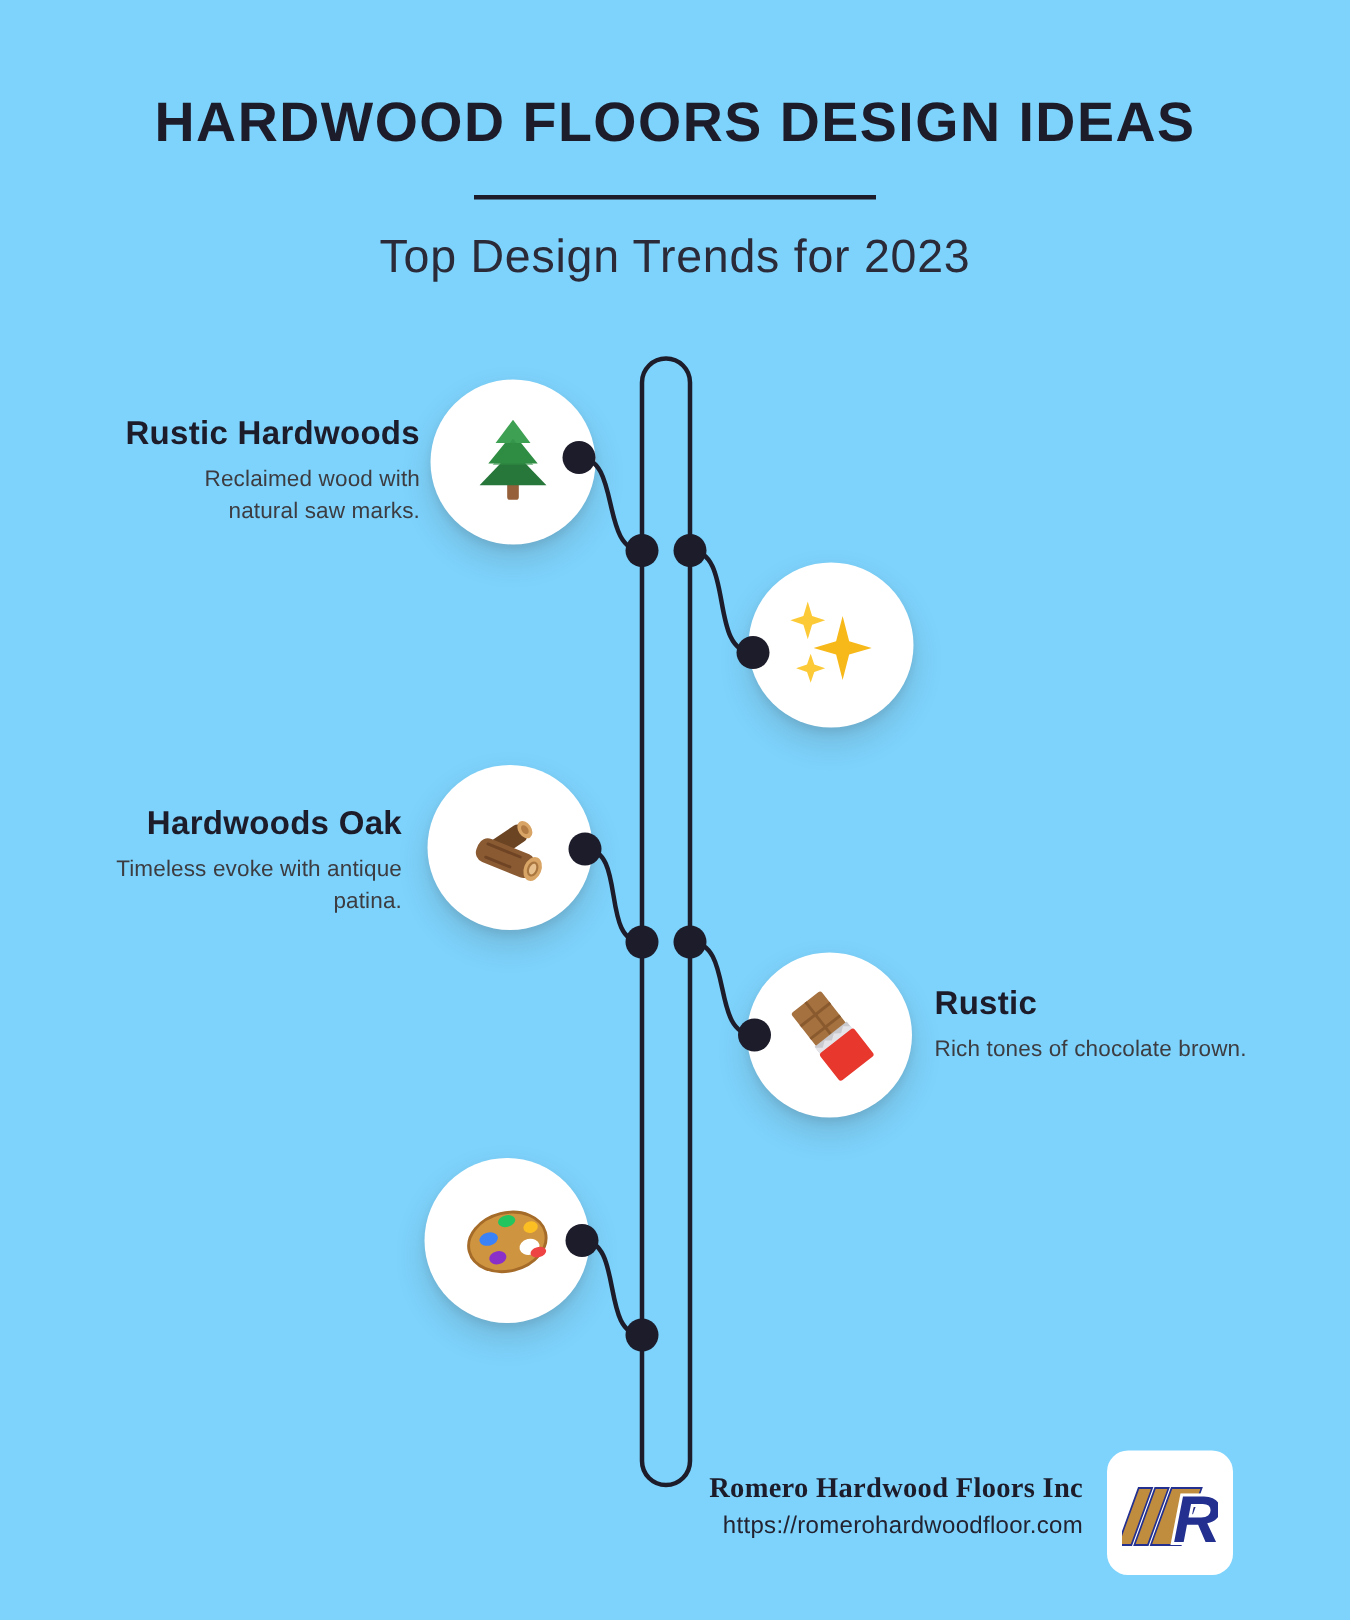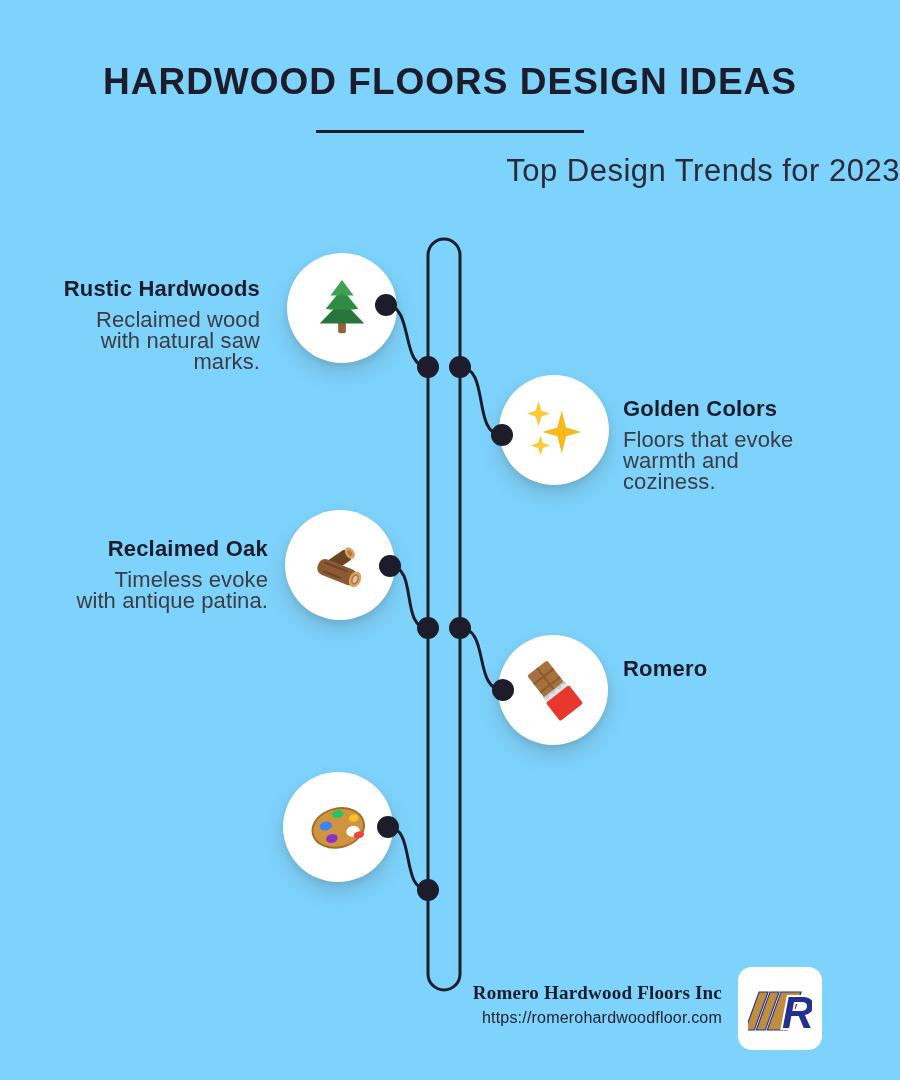--- a/index.html
+++ b/index.html
@@ -22,21 +22,21 @@
     font-size: 37px; font-weight: bold; letter-spacing: 1px;
     color: #1d1c2b;
   }
   .title-divider {
     position: absolute; top: 130px; left: 316px;
     width: 268px; height: 3px; background: #1d1c2b;
   }
   .subtitle {
     position: absolute; top: 153px; left: 0; width: 900px;
     font-size: 31px; font-weight: 400; letter-spacing: 0.5px;
-    color: #2b2a38; text-align: right;
+    color: #2b2a38; text-align: center;
   }
 
   
   .timeline-svg {
     position: absolute; top: 0; left: 0; width: 900px; height: 1080px;
     z-index: 3; pointer-events: none;
   }
 
   
   .node-circle {
@@ -51,28 +51,28 @@
   .circle-4 { left: 498px; top: 635px; }
   .circle-5 { left: 283px; top: 772px; }
 
   
   .node-text { position: absolute; z-index: 2; }
   .node-text h3 {
     font-size: 22px; font-weight: bold; color: #1d1c2b;
     letter-spacing: 0.2px; margin-bottom: 7px; white-space: nowrap;
   }
   .node-text p {
-    font-size: 22px; line-height: 21px; color: #3c3c41; letter-spacing: 0.1px;
+    font-size: 15px; line-height: 21px; color: #3c3c41; letter-spacing: 0.1px;
   }
   .node-text.side-left { text-align: right; width: 220px; }
   .node-text.side-left p { width: 192px; margin-left: auto; }
   .node-text.side-right { text-align: left; width: 232px; }
   .node-text.side-right p { width: 214px; }
 
-  .text-1 { left: 40px;  top: 276px; }
+  .text-1 { left: 60px;  top: 276px; }
   .text-2 { left: 623px; top: 396px; }
   .text-3 { left: 48px;  top: 536px; }
   .text-4 { left: 623px; top: 656px; }
   .text-5 { left: 48px;  top: 798px; }
 
   
   .footer-text {
     position: absolute; right: 178px; top: 982px; text-align: right; z-index: 2;
   }
   .company-name {
@@ -124,55 +124,52 @@
   <div class="node-circle circle-1">
     <svg width="62" height="62" viewBox="0 0 64 64">
       <rect x="28" y="44" width="8" height="14" rx="2" fill="#96603a"></rect>
       <polygon points="32,24 55,48 9,48" fill="#27763a"></polygon>
       <polygon points="32,12 49,33 15,33" fill="#2f8c43"></polygon>
       <polygon points="32,3 44,19 20,19" fill="#3da052"></polygon>
       <polygon points="32,16 46,34 18,34" fill="#2f8c43" opacity="0.55"></polygon>
     </svg>
   </div>
 
-  <div class="node-text side-right text-2">
-    <h3>Golden Colors</h3>
-    <p>Floors that evoke warmth and coziness.</p>
-  </div>
   <div class="node-circle circle-2">
     <svg width="62" height="62" viewBox="0 0 64 64">
       <path d="M40 12 L44.5 29.5 L60 34 L44.5 38.5 L40 56 L35.5 38.5 L20 34 L35.5 29.5 Z" fill="#f7b819"></path>
       <path d="M16 2 L19 12 L28 15 L19 18 L16 28 L13 18 L4 15 L13 12 Z" fill="#fcc937"></path>
       <path d="M18 38 L20.5 45.5 L28 48 L20.5 50.5 L18 58 L15.5 50.5 L8 48 L15.5 45.5 Z" fill="#fcc937"></path>
     </svg>
   </div>
 
   <div class="node-text side-left text-3">
-    <h3>Reclaimed Oak</h3>
+    <h3>Hardwoods Oak</h3>
     <p>Timeless evoke with antique patina.</p>
   </div>
   <div class="node-circle circle-3">
     <svg width="62" height="62" viewBox="0 0 64 64">
       <g transform="rotate(-34 32 26)">
         <rect x="14" y="20" width="30" height="13" rx="5" fill="#6b4423"></rect>
         <ellipse cx="44" cy="26.5" rx="4.5" ry="6.5" fill="#d9a566"></ellipse>
         <ellipse cx="44" cy="26.5" rx="2.2" ry="3.4" fill="#b27c44"></ellipse>
       </g>
       <g transform="rotate(22 32 40)">
         <rect x="8" y="32" width="42" height="17" rx="7" fill="#8a5a33"></rect>
         <line x1="14" y1="36" x2="38" y2="36" stroke="#6e4424" stroke-width="2" stroke-linecap="round"></line>
         <line x1="16" y1="45" x2="34" y2="45" stroke="#6e4424" stroke-width="2" stroke-linecap="round"></line>
         <ellipse cx="49" cy="40.5" rx="6" ry="8.5" fill="#d9a566"></ellipse>
         <ellipse cx="49" cy="40.5" rx="3" ry="4.6" fill="#e8c08d" stroke="#a9763f" stroke-width="1.5"></ellipse>
       </g>
     </svg>
   </div>
 
   <div class="node-text side-right text-4">
-    <h3>Romero</h3>
+    <h3>Rustic</h3>
+    <p>Rich tones of chocolate brown.</p>
   </div>
   <div class="node-circle circle-4">
     <svg width="62" height="62" viewBox="0 0 64 64">
       <g transform="rotate(-38 32 32)">
         <rect x="20" y="4" width="26" height="34" rx="2" fill="#a5713f"></rect>
         <line x1="33" y1="4" x2="33" y2="34" stroke="#8a5a2f" stroke-width="2"></line>
         <line x1="20" y1="15" x2="46" y2="15" stroke="#8a5a2f" stroke-width="2"></line>
         <line x1="20" y1="26" x2="46" y2="26" stroke="#8a5a2f" stroke-width="2"></line>
         <rect x="19" y="32" width="28" height="7" fill="#c9c9ce"></rect>
         <path d="M19 33 l4 3 l4 -3 l4 3 l4 -3 l4 3 l4 -3 l4 3 v3 h-28 Z" fill="#e3e3e8"></path>

